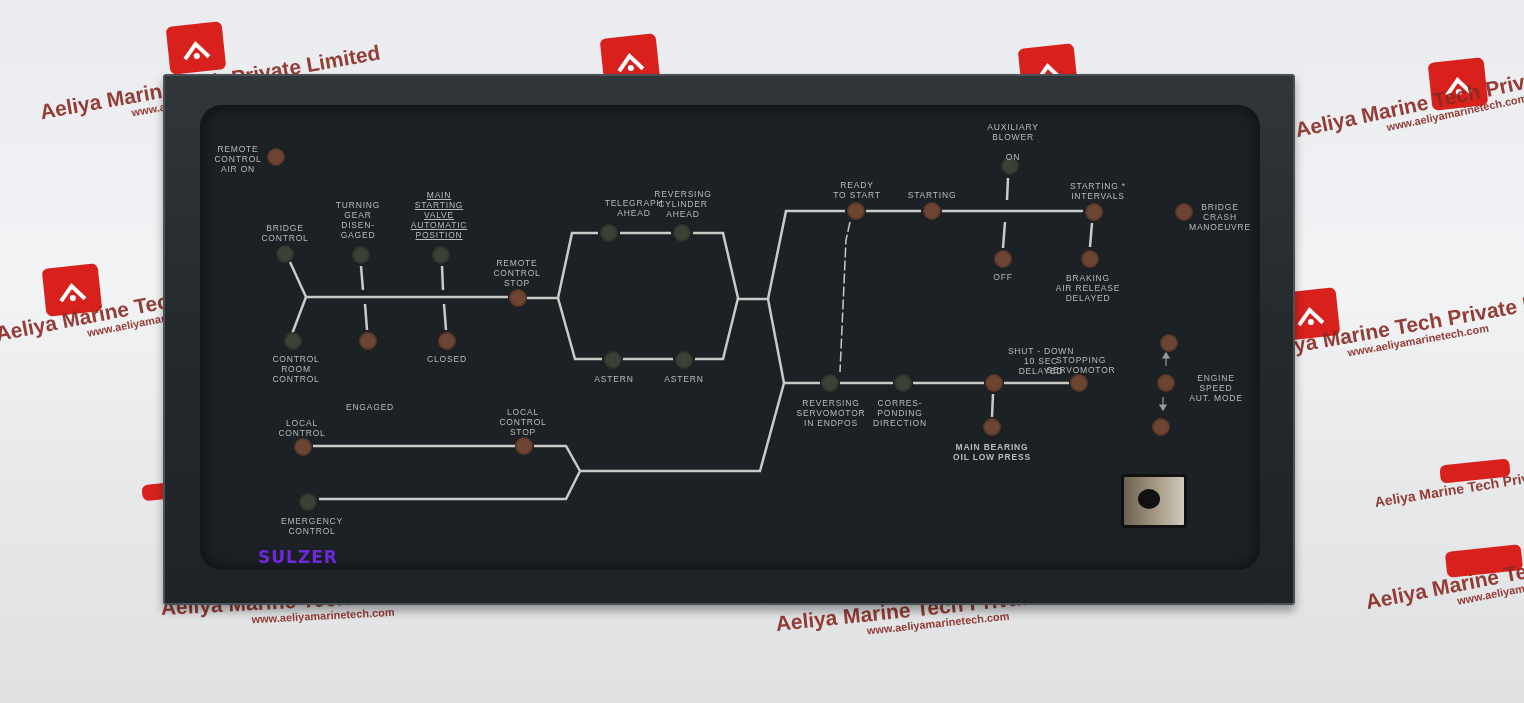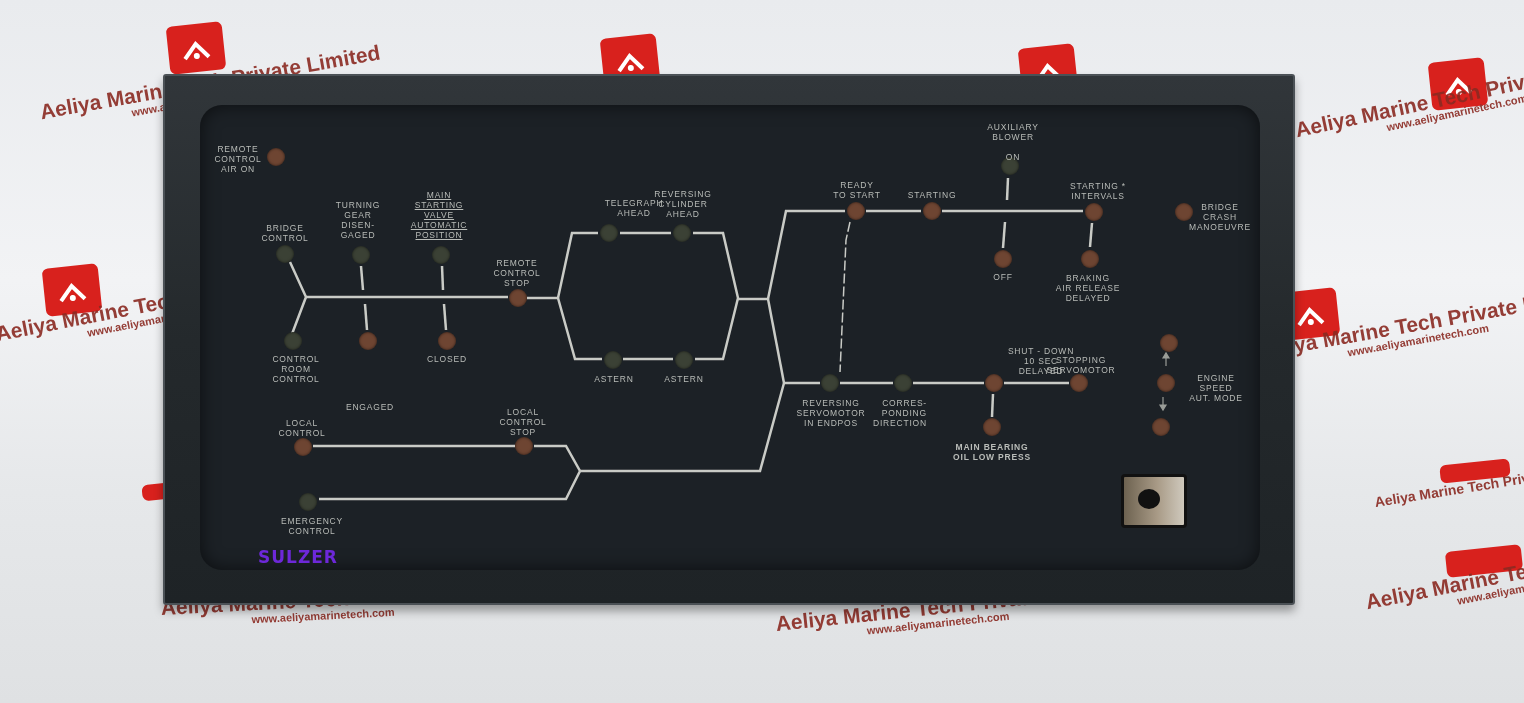--- a/index.html
+++ b/index.html
@@ -255,21 +255,21 @@
 INTERVALS</div>
 <div class="lbl" style="left:1088px;top:273px;">BRAKING
 AIR RELEASE
 DELAYED</div>
 <div class="lbl" style="left:1220px;top:202px;">BRIDGE
 CRASH
 MANOEUVRE</div>
 <div class="lbl" style="left:831px;top:398px;">REVERSING
 SERVOMOTOR
 IN ENDPOS</div>
-<div class="lbl" style="left:900px;top:398px;text-align:right;">CORRES-
+<div class="lbl" style="left:900px;top:398px;">CORRES-
 PONDING
 DIRECTION</div>
 <div class="lbl" style="left:1041px;top:346px;">SHUT - DOWN
 10 sec
 DELAYED</div>
 <div class="lbl" style="left:992px;top:442px;font-weight:bold;">MAIN BEARING
 OIL LOW PRESS</div>
 <div class="lbl" style="left:1081px;top:355px;">STOPPING
 SERVOMOTOR</div>
 <div class="lbl" style="left:1216px;top:373px;">ENGINE

